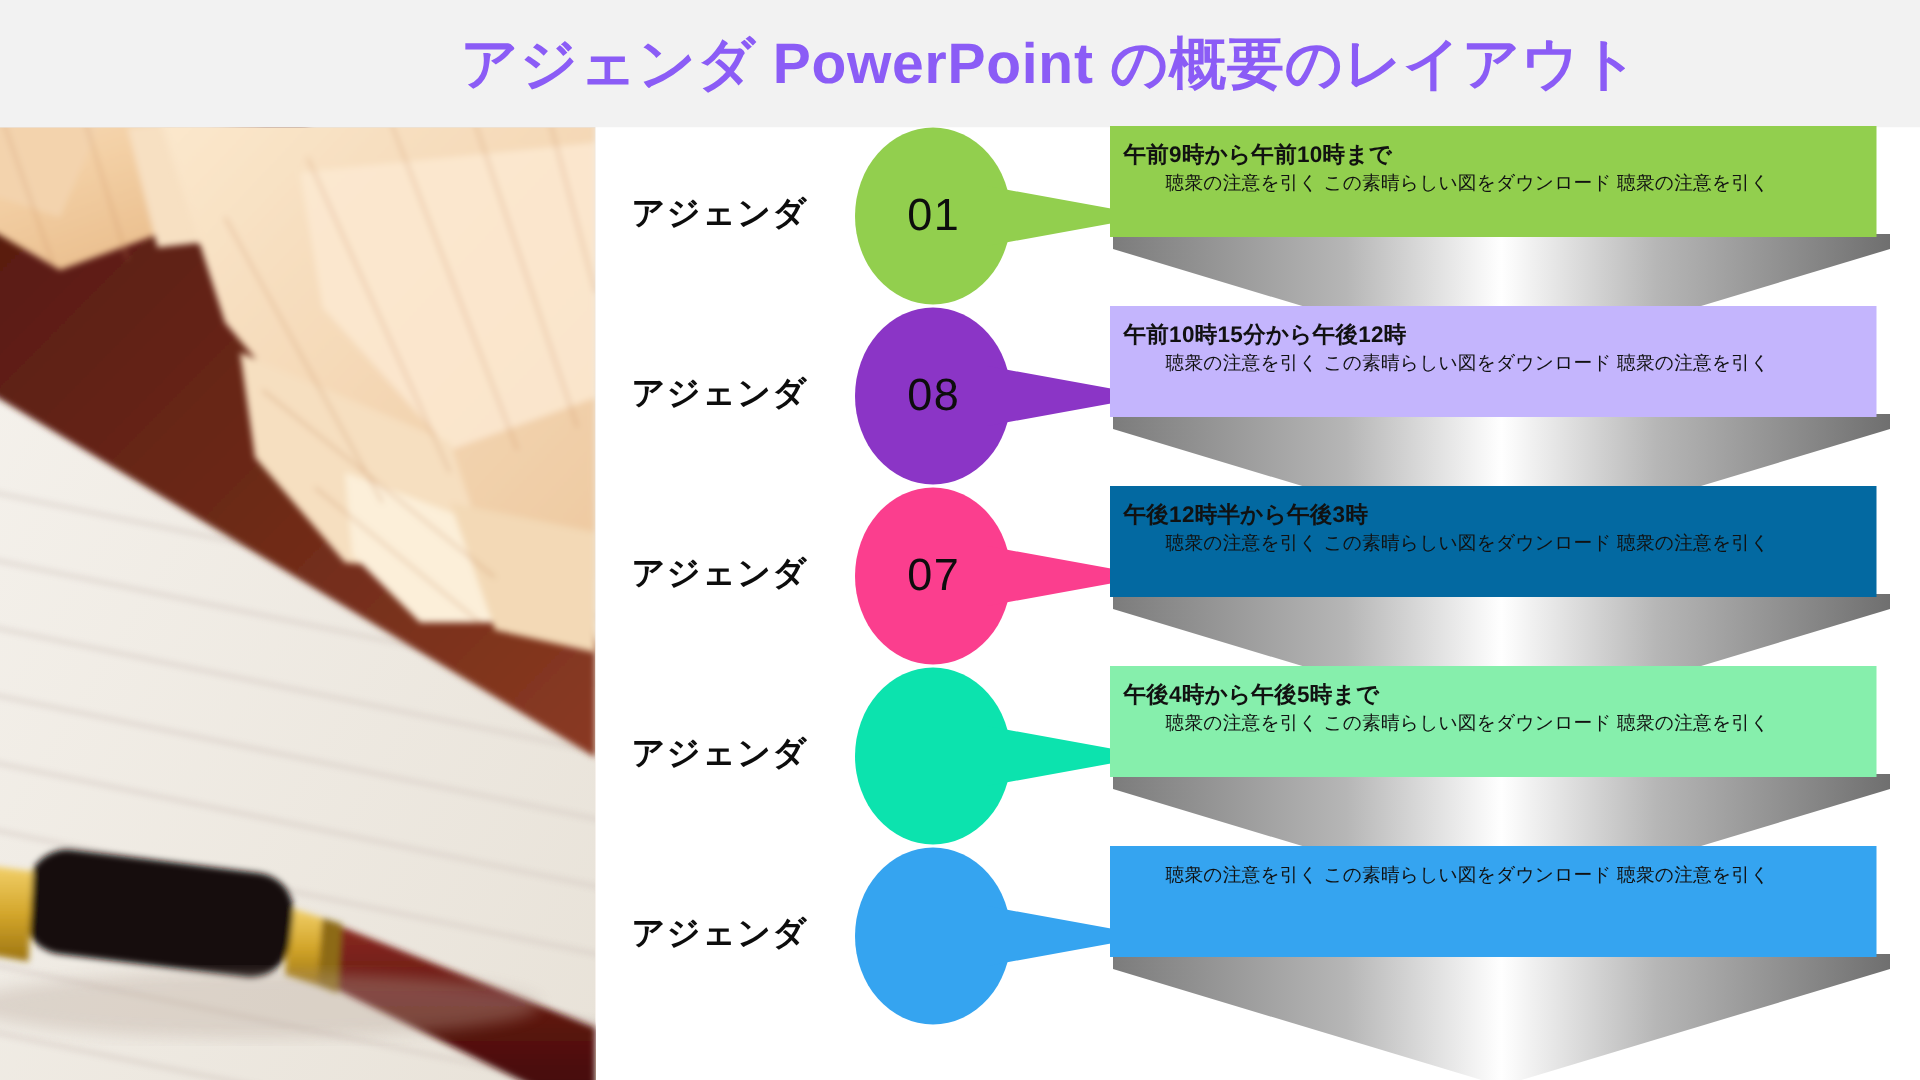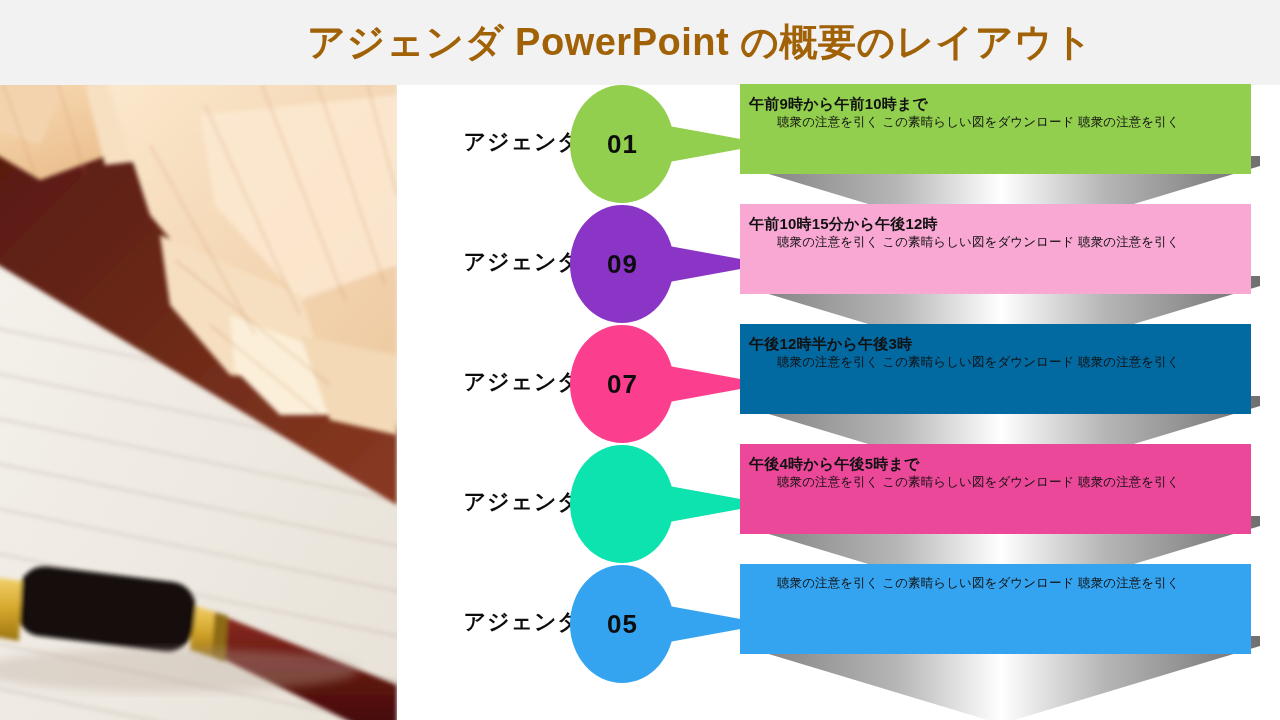--- a/index.html
+++ b/index.html
@@ -10,21 +10,21 @@
     position:relative;
   }
 
   
   .slide-header{
     position:absolute; left:0; top:0; width:1280px; height:85px;
     background:#f2f2f2;
     display:flex; align-items:center; justify-content:center;
   }
   .slide-title{
-    font-size:38px; font-weight:bold; color:#a16207;
+    font-size:38px; font-weight:bold; color:#8b5cf6;
     letter-spacing:.5px; white-space:nowrap;
     padding-left:120px;
   }
 
   
   .photo-panel{
     position:absolute; left:0; top:85px; width:397px; height:635px;
     overflow:hidden; background:#d9c7b4;
   }
   .photo-svg{ display:block; width:397px; height:635px; }
@@ -41,45 +41,45 @@
   .row-0{ top:0px; }
   .row-1{ top:120px; }
   .row-2{ top:240px; }
   .row-3{ top:360px; }
   .row-4{ top:480px; }
 
   
   .agenda-label{
     position:absolute; left:24px; top:42px; width:160px;
     font-size:22px; font-weight:bold; color:#0d0d0d;
-    text-align:right; letter-spacing:1px; white-space:nowrap;
+    text-align:left; letter-spacing:1px; white-space:nowrap;
   }
 
   
   .badge-wrap{
     position:absolute; left:173px; top:-5px; width:200px; height:128px;
   }
   .badge-svg{ display:block; width:200px; height:128px; }
   .badge-num{
     position:absolute; left:0px; top:0px; width:105px; height:128px;
     display:flex; align-items:center; justify-content:center;
-    font-size:26px; font-weight:bold; color:#0d0d0d;
+    font-size:30px; font-weight:normal; color:#0d0d0d;
     letter-spacing:1px; pointer-events:none;
   }
 
   
   .banner-wrap{
     position:absolute; left:343px; top:-1px; width:520px; height:160px;
   }
   .banner-shadow{
     position:absolute; left:2px; top:72px; width:518px; height:90px;
     display:block;
   }
   .banner-box{
-    position:absolute; left:0px; top:0px; width:511px; height:90px;
+    position:absolute; left:0px; top:0px; width:511px; height:74px;
     padding:10px 0 0 9px;
   }
   .banner-title{
     font-size:15px; font-weight:bold; color:#111111;
     line-height:19px; white-space:nowrap; letter-spacing:.2px;
   }
   .banner-sub{
     font-size:12.5px; color:#111111; line-height:17px;
     white-space:nowrap; letter-spacing:.1px; margin-top:1px;margin-left:28px;
   }
@@ -222,36 +222,36 @@
     </div>
   </div>
 
   <div class="row row-1">
     <div class="agenda-label">アジェンダ</div>
     <div class="badge-wrap">
       <svg class="badge-svg" viewBox="0 0 200 128">
         <ellipse cx="52" cy="64" rx="52" ry="59" fill="#8b35c6"></ellipse>
         <polygon points="88,44 198,64 88,84" fill="#8b35c6"></polygon>
       </svg>
-      <div class="badge-num">09</div>
+      <div class="badge-num">08</div>
     </div>
     <div class="banner-wrap">
       <svg class="banner-shadow" viewBox="0 0 518 90" preserveAspectRatio="none">
         <defs>
           <linearGradient id="shG1" x1="0" y1="0" x2="1" y2="0">
             <stop offset="0%" stop-color="#7c7c7c"></stop>
             <stop offset="30%" stop-color="#b6b6b6"></stop>
             <stop offset="50%" stop-color="#ffffff"></stop>
             <stop offset="70%" stop-color="#b6b6b6"></stop>
             <stop offset="100%" stop-color="#6f6f6f"></stop>
           </linearGradient>
         </defs>
         <polygon points="0,0 518,0 518,10 259,88 0,10" fill="url(#shG1)"></polygon>
       </svg>
-      <div class="banner-box" style="background:#f9a8d4">
+      <div class="banner-box" style="background:#c4b5fd">
         <div class="banner-title">午前10時15分から午後12時</div>
         <div class="banner-sub">聴衆の注意を引く この素晴らしい図をダウンロード 聴衆の注意を引く</div>
       </div>
     </div>
   </div>
 
   <div class="row row-2">
     <div class="agenda-label">アジェンダ</div>
     <div class="badge-wrap">
       <svg class="badge-svg" viewBox="0 0 200 128">
@@ -294,35 +294,34 @@
           <linearGradient id="shG3" x1="0" y1="0" x2="1" y2="0">
             <stop offset="0%" stop-color="#7c7c7c"></stop>
             <stop offset="30%" stop-color="#b6b6b6"></stop>
             <stop offset="50%" stop-color="#ffffff"></stop>
             <stop offset="70%" stop-color="#b6b6b6"></stop>
             <stop offset="100%" stop-color="#6f6f6f"></stop>
           </linearGradient>
         </defs>
         <polygon points="0,0 518,0 518,10 259,88 0,10" fill="url(#shG3)"></polygon>
       </svg>
-      <div class="banner-box" style="background:#ec4899">
+      <div class="banner-box" style="background:#86efac">
         <div class="banner-title">午後4時から午後5時まで</div>
         <div class="banner-sub">聴衆の注意を引く この素晴らしい図をダウンロード 聴衆の注意を引く</div>
       </div>
     </div>
   </div>
 
   <div class="row row-4">
     <div class="agenda-label">アジェンダ</div>
     <div class="badge-wrap">
       <svg class="badge-svg" viewBox="0 0 200 128">
         <ellipse cx="52" cy="64" rx="52" ry="59" fill="#35a4f0"></ellipse>
         <polygon points="88,44 198,64 88,84" fill="#35a4f0"></polygon>
       </svg>
-      <div class="badge-num">05</div>
     </div>
     <div class="banner-wrap">
       <svg class="banner-shadow" viewBox="0 0 518 90" preserveAspectRatio="none">
         <defs>
           <linearGradient id="shG4" x1="0" y1="0" x2="1" y2="0">
             <stop offset="0%" stop-color="#7c7c7c"></stop>
             <stop offset="30%" stop-color="#b6b6b6"></stop>
             <stop offset="50%" stop-color="#ffffff"></stop>
             <stop offset="70%" stop-color="#b6b6b6"></stop>
             <stop offset="100%" stop-color="#6f6f6f"></stop>

